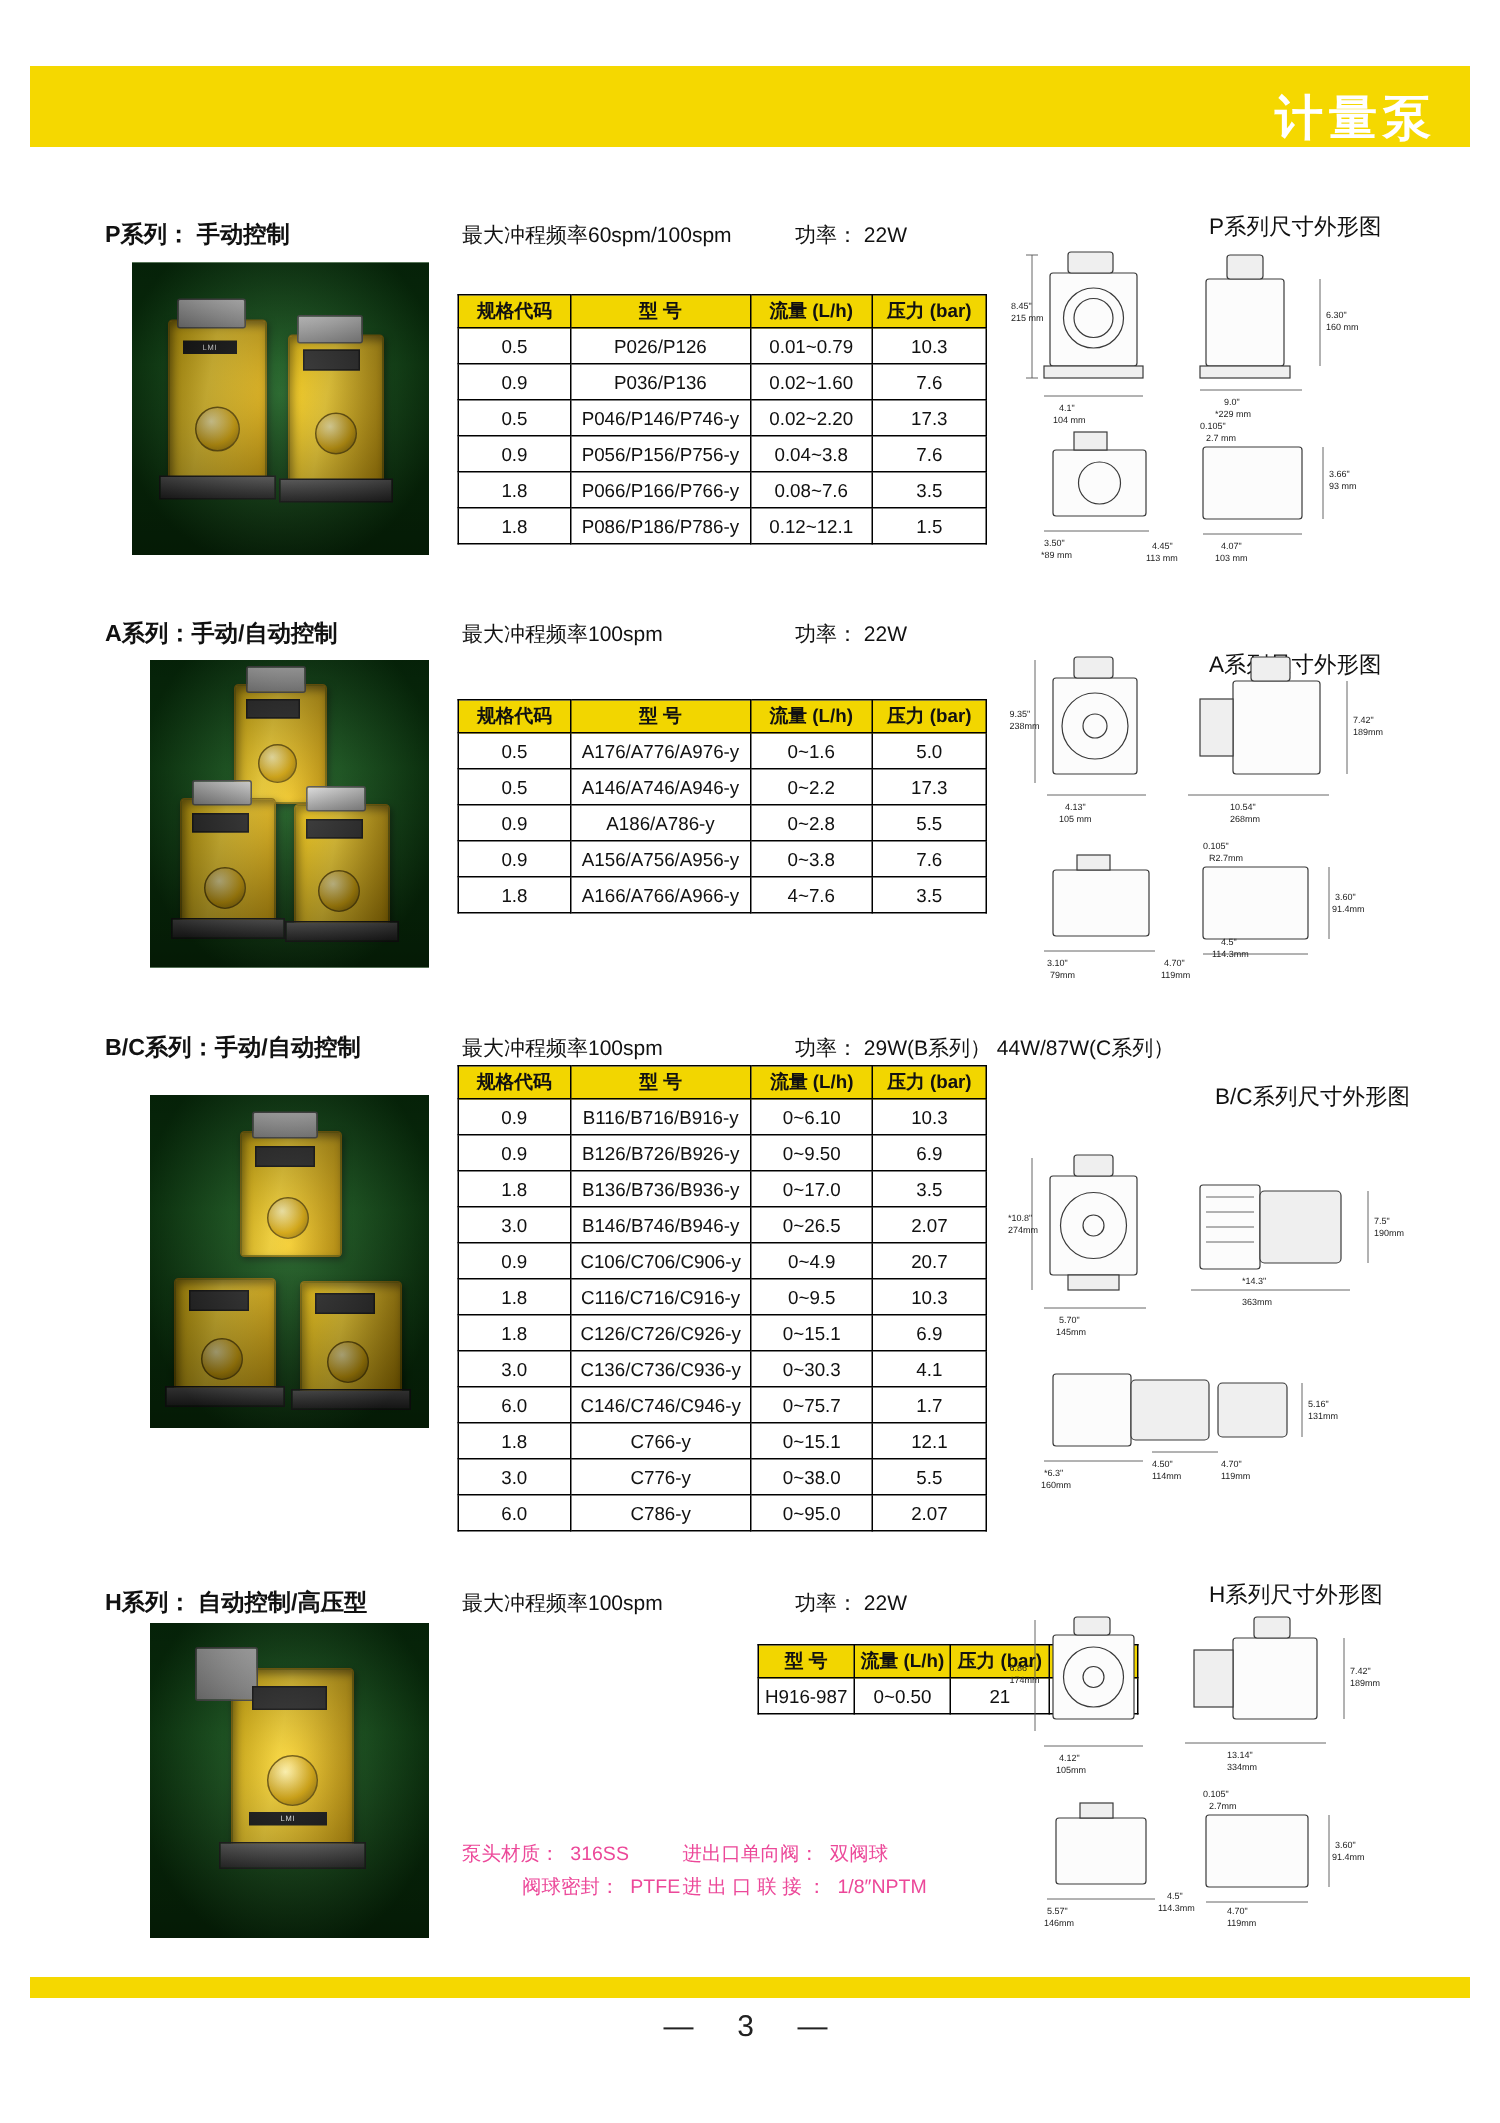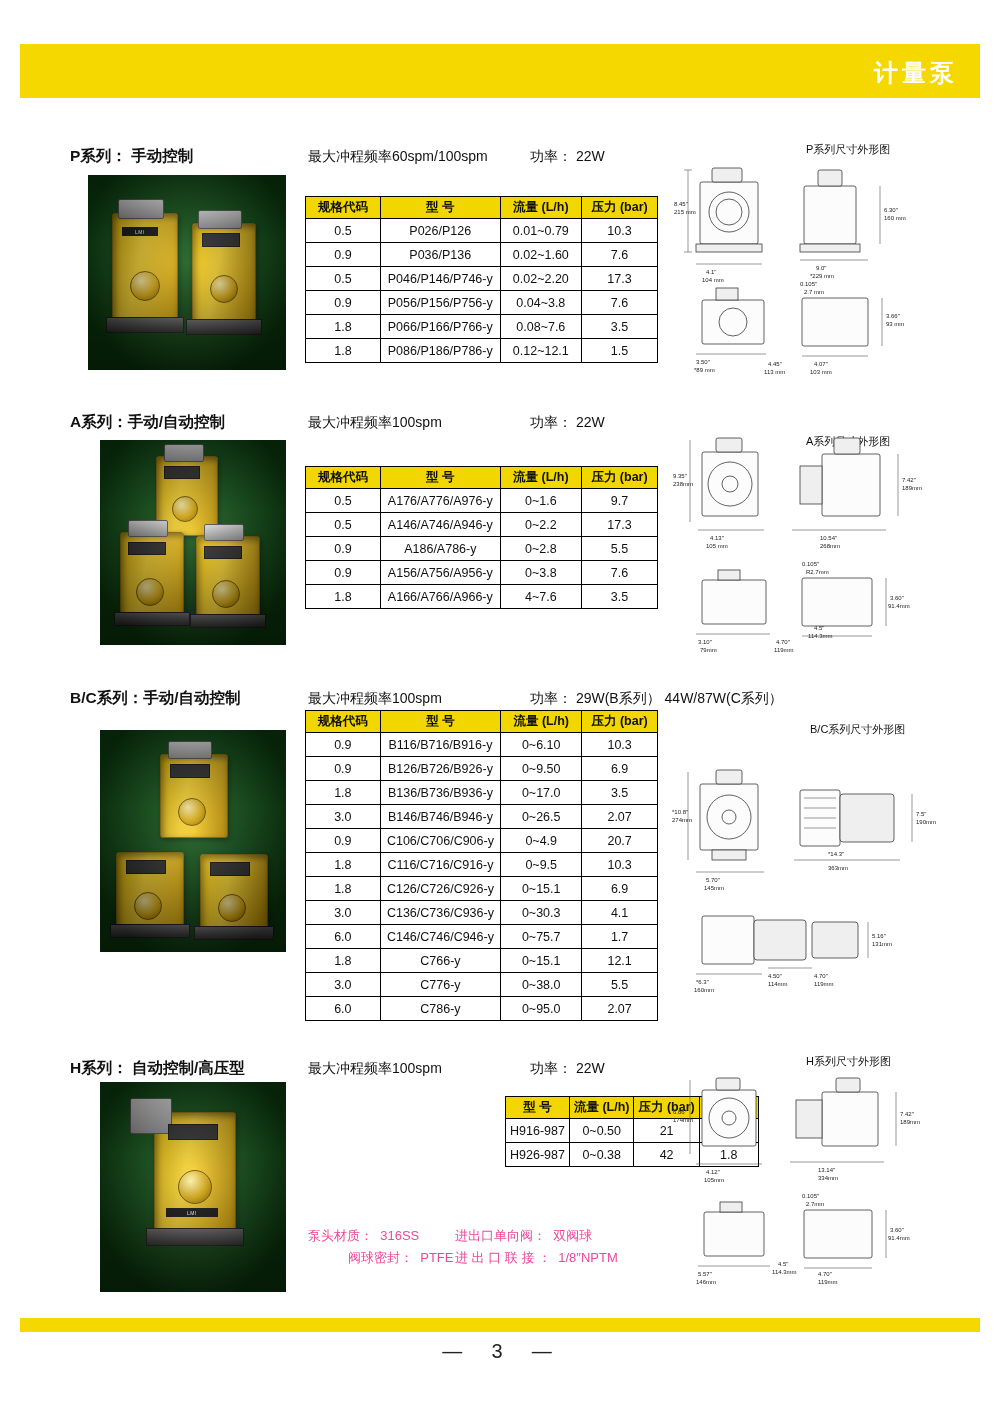--- a/index.html
+++ b/index.html
@@ -12,35 +12,35 @@
   }
   .page{position:absolute;inset:0;}
 
   
   .header-bar{
     position:absolute;left:20px;top:44px;width:960px;height:54px;
     background:#f5d800;
   }
   .header-title{
     position:absolute;right:42px;top:57px;
-    font-size:24px;font-weight:bold;color:#ffffff;letter-spacing:4px;
+    font-size:32px;font-weight:bold;color:#ffffff;letter-spacing:4px;
   }
   .footer-bar{
     position:absolute;left:20px;top:1318px;width:960px;height:14px;
     background:#f5d800;
   }
   .page-number{
     position:absolute;left:0;right:0;top:1340px;text-align:center;
     font-size:20px;color:#222;letter-spacing:6px;
   }
 
   
   .sec-title{position:absolute;font-size:15.5px;font-weight:bold;color:#111;white-space:nowrap;}
   .sec-sub{position:absolute;font-size:14px;color:#111;white-space:nowrap;}
-  .dim-caption{position:absolute;font-size:11px;color:#111;white-space:nowrap;}
+  .dim-caption{position:absolute;font-size:15px;color:#111;white-space:nowrap;}
 
   
   .photo{position:absolute;overflow:hidden;background:#0b3d0b;}
   .photo .bgl{position:absolute;inset:0;
     background:linear-gradient(180deg,#0c4a12 0%,#125c18 35%,#0a3a0c 100%);}
   .photo .vig{position:absolute;inset:0;
     background:radial-gradient(ellipse at 50% 45%, rgba(255,255,255,.12), rgba(0,0,0,.55) 78%);}
   .pump{position:absolute;}
   .pump .body{position:absolute;left:0;top:0;width:100%;height:100%;
     background:linear-gradient(100deg,#f2c200 0%,#ffd92e 40%,#d39f00 100%);
@@ -243,21 +243,21 @@
         <th style="width:115px">型    号</th>
         <th style="width:85px">流量 (L/h)</th>
         <th style="width:75px">压力 (bar)</th>
       </tr>
     </thead>
     <tbody>
       <tr>
           <td>0.5</td>
           <td>A176/A776/A976-y</td>
           <td>0~1.6</td>
-          <td>9.7</td>
+          <td>5.0</td>
         </tr>
       <tr>
           <td>0.5</td>
           <td>A146/A746/A946-y</td>
           <td>0~2.2</td>
           <td>17.3</td>
         </tr>
       <tr>
           <td>0.9</td>
           <td>A186/A786-y</td>
@@ -507,26 +507,20 @@
         <th style="width:85px">规格代码</th>
       </tr>
     </thead>
     <tbody>
       <tr>
           <td>H916-987</td>
           <td>0~0.50</td>
           <td>21</td>
           <td>0.9</td>
         </tr>
-      <tr>
-          <td>H926-987</td>
-          <td>0~0.38</td>
-          <td>42</td>
-          <td>1.8</td>
-        </tr>
     </tbody>
   </table>
 
   <div class="notes" style="left:308px;top:1225px;">泵头材质：  316SS</div>
   <div class="notes" style="left:455px;top:1225px;">进出口单向阀：  双阀球</div>
   <div class="notes" style="left:308px;top:1247px;margin-left:40px;">阀球密封：  PTFE</div>
   <div class="notes" style="left:455px;top:1247px;">进 出 口 联 接 ：  1/8″NPTM</div>
 
   <div class="dwg" style="left:672px;top:1070px;">
     <svg width="300" height="215" viewBox="0 0 300 215">

